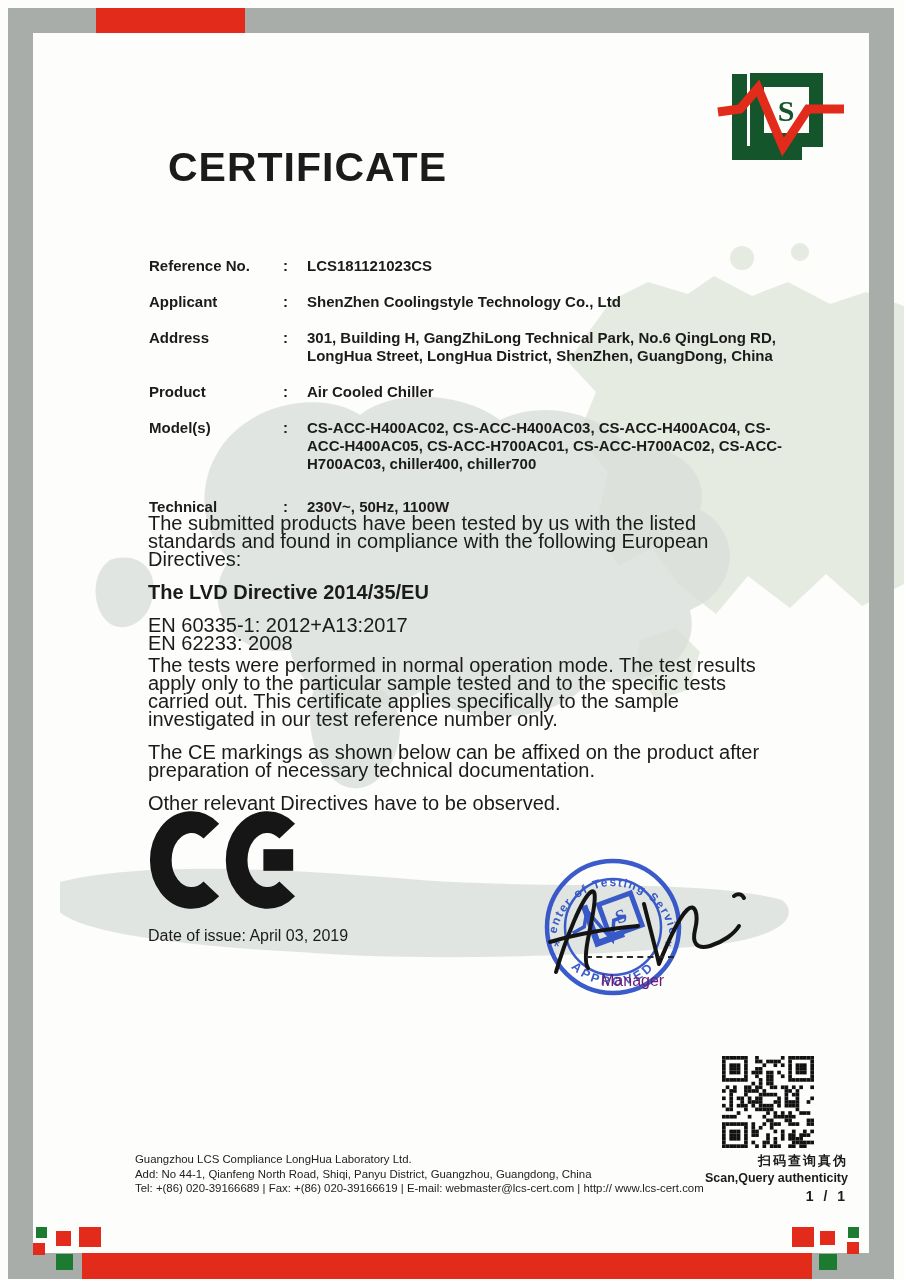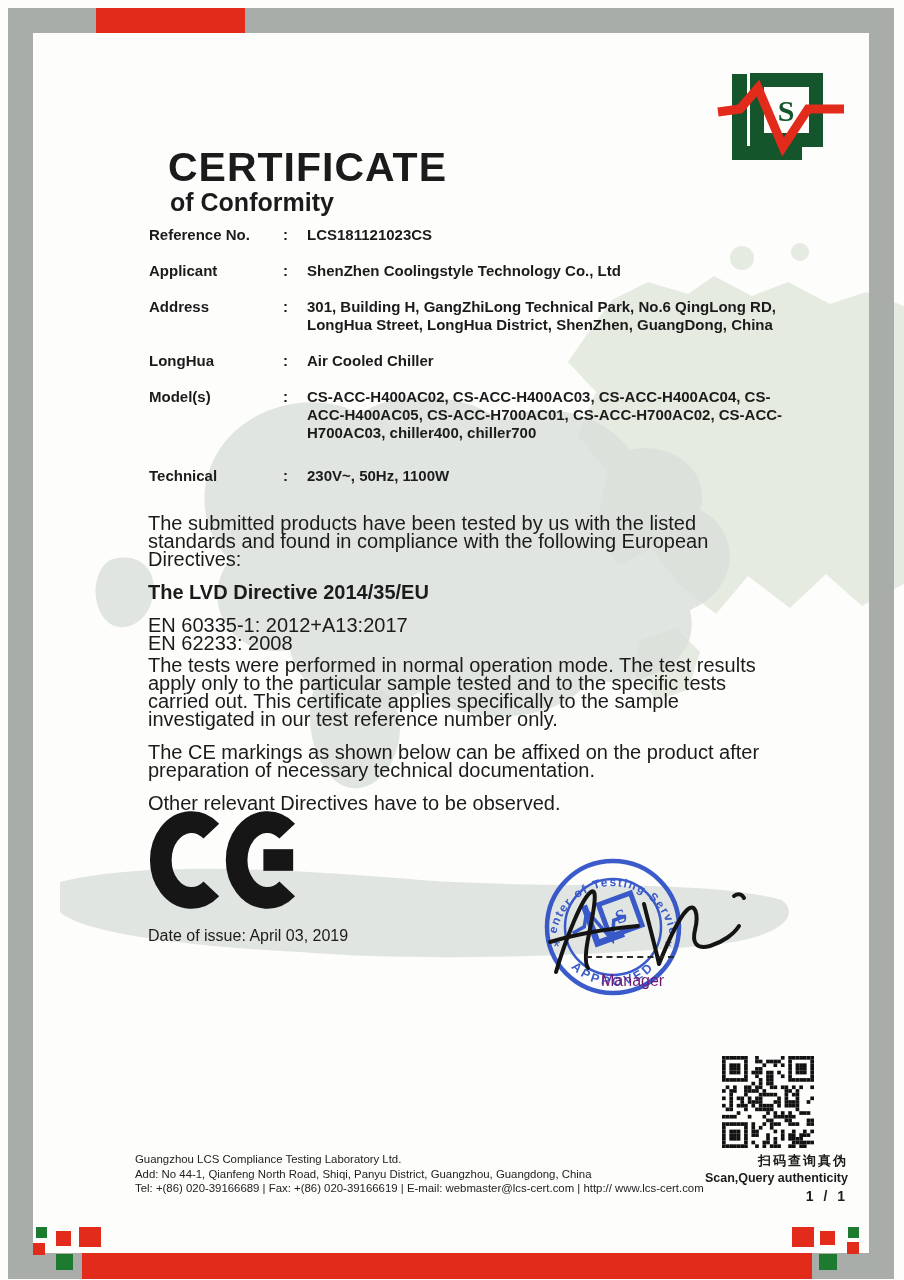--- a/index.html
+++ b/index.html
@@ -12,21 +12,21 @@
   .seg-red{position:absolute;background:#e32b1b;z-index:2;}
   .sq{position:absolute;z-index:3;}
   .sq.red{background:#e32b1b;}
   .sq.green{background:#1d7a31;}
   
   .watermark{position:absolute;left:0;top:0;z-index:0;pointer-events:none;}
   
   .content{position:absolute;left:0;top:0;width:904px;height:1280px;z-index:4;}
   .title-main{position:absolute;left:168px;top:144px;font-size:41px;font-weight:bold;letter-spacing:1px;}
   .title-sub{position:absolute;left:170px;top:188px;font-size:25px;font-weight:bold;}
-  .fields{position:absolute;left:149px;top:226px;width:640px;}
+  .fields{position:absolute;left:149px;top:257px;width:640px;}
   .frow{display:grid;grid-template-columns:134px 24px 478px;margin-bottom:18px;
         font-size:15px;font-weight:bold;line-height:18px;}
   .frow.gap-lg{margin-bottom:25px;}
   .body-text{position:absolute;left:148px;top:514px;width:632px;font-size:20px;line-height:18px;}
   .body-text p{margin:0 0 15px 0;}
   .body-text p.b{font-weight:bold;}
   .std{margin-bottom:4px;font-weight:normal;}
   .ce-mark{position:absolute;left:146px;top:808px;}
   .date-issue{position:absolute;left:148px;top:927px;font-size:16px;font-weight:normal;}
   .stamp{position:absolute;left:528px;top:842px;opacity:.92;}
@@ -86,40 +86,39 @@
     <g fill="#14552c">
       <rect x="42" y="14" width="15" height="86"></rect>
       <rect x="42" y="86" width="70" height="14"></rect>
       <path d="M60 13 H133 V87 H60 Z M74 27 V73 H119 V27 Z"></path>
     </g>
     <text x="96" y="61" font-size="30" font-weight="bold" fill="#14552c" text-anchor="middle" font-family="Liberation Serif, serif">S</text>
     <polyline points="28,52 50,49 68,28 93,87 118,49 154,49" fill="none" stroke="#e32b1b" stroke-width="9"></polyline>
   </svg>
 
   <div class="title-main">CERTIFICATE</div>
-  <div class="title-sub">of Conformity</div>
 
   <div class="fields">
     <div class="frow">
       <span>Reference No.</span>
       <span>:</span>
       <span>LCS181121023CS</span>
     </div>
     <div class="frow">
       <span>Applicant</span>
       <span>:</span>
       <span>ShenZhen Coolingstyle Technology Co., Ltd</span>
     </div>
     <div class="frow">
       <span>Address</span>
       <span>:</span>
       <span>301, Building H, GangZhiLong Technical Park, No.6 QingLong RD, LongHua Street, LongHua District, ShenZhen, GuangDong, China</span>
     </div>
     <div class="frow">
-      <span>LongHua</span>
+      <span>Product</span>
       <span>:</span>
       <span>Air Cooled Chiller</span>
     </div>
     <div class="frow gap-lg">
       <span>Model(s)</span>
       <span>:</span>
       <span>CS-ACC-H400AC02, CS-ACC-H400AC03, CS-ACC-H400AC04, CS-ACC-H400AC05, CS-ACC-H700AC01, CS-ACC-H700AC02, CS-ACC-H700AC03, chiller400, chiller700</span>
     </div>
     <div class="frow">
       <span>Technical</span>
@@ -482,18 +481,18 @@
           <rect x="77.28" y="88.32" width="3.68" height="3.68" fill="#111"></rect>
           <rect x="80.96" y="88.32" width="3.68" height="3.68" fill="#111"></rect>
         </svg>
     </div>
     <div class="qr-cap-cn">扫码查询真伪</div>
     <div class="qr-cap-en">Scan,Query authenticity</div>
     <div class="qr-page">1 / 1</div>
   </div>
 
   <div class="footer">
-    <div>Guangzhou LCS Compliance Testing Laboratory Ltd.</div>
+    <div>Guangzhou LCS Compliance LongHua Laboratory Ltd.</div>
     <div>Add: No 44-1, Qianfeng North Road, Shiqi, Panyu District, Guangzhou, Guangdong, China</div>
     <div>Tel: +(86) 020-39166689  |  Fax: +(86) 020-39166619  |  E-mail: webmaster@lcs-cert.com  |  http:// www.lcs-cert.com</div>
   </div>
 
 </div>
 
 </body></html>

